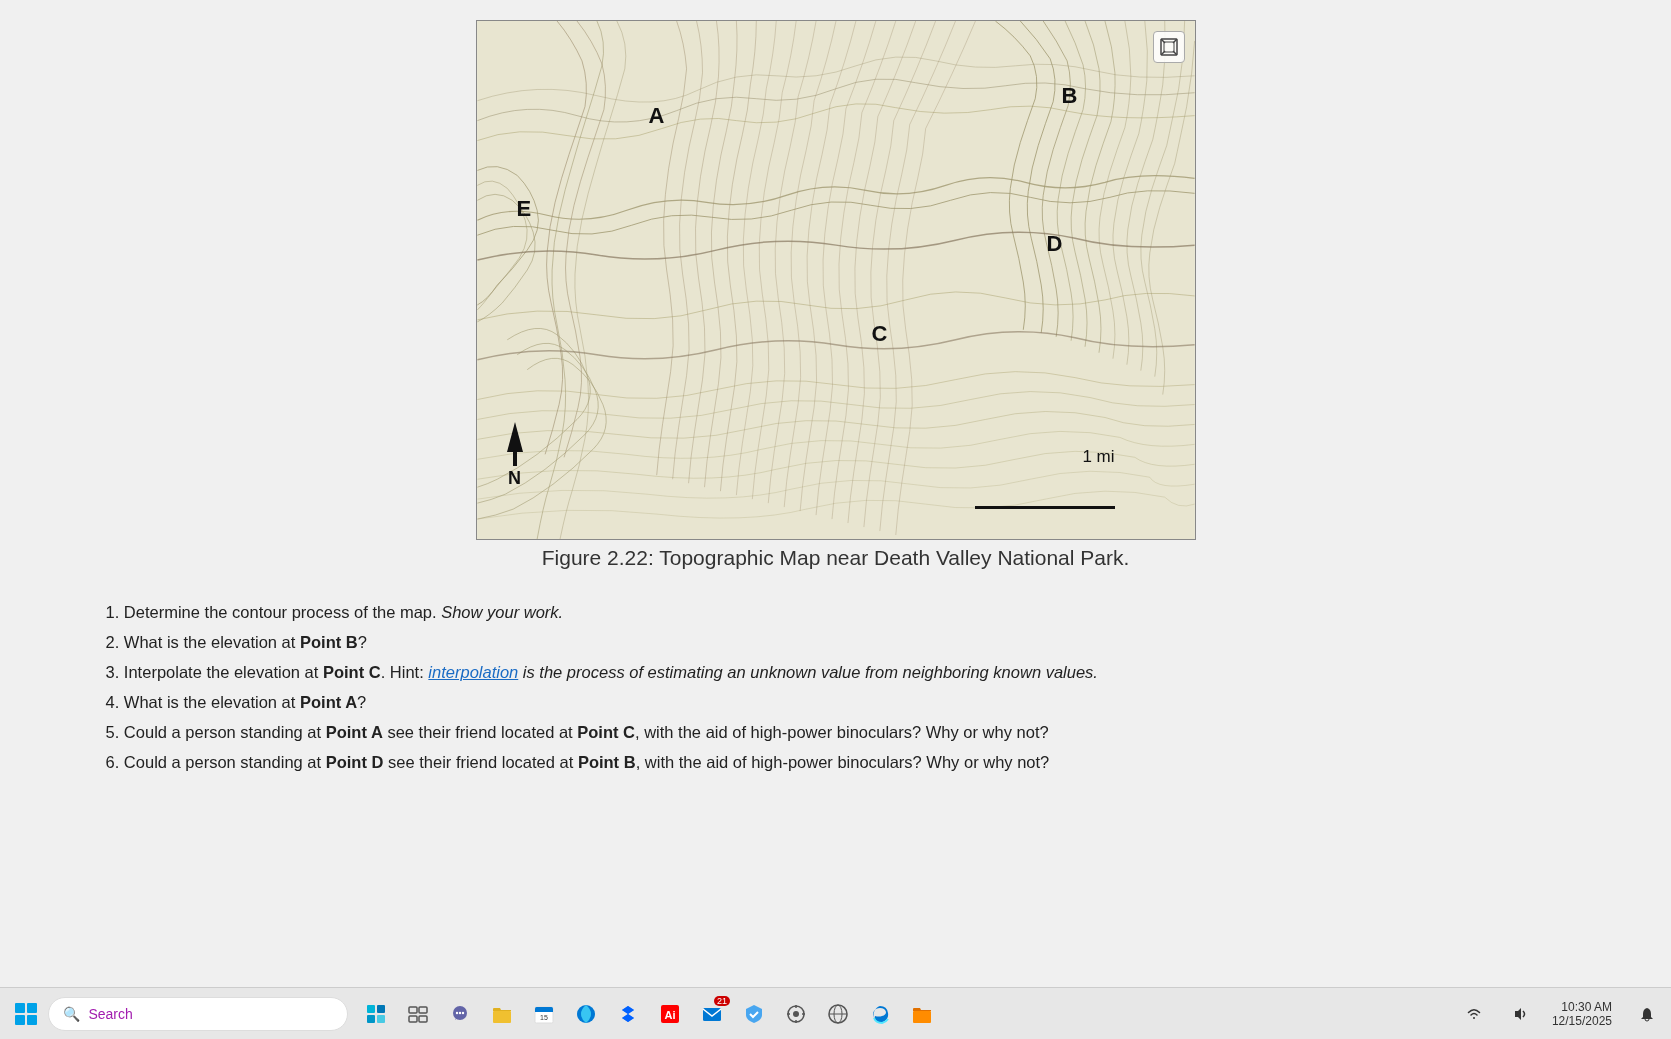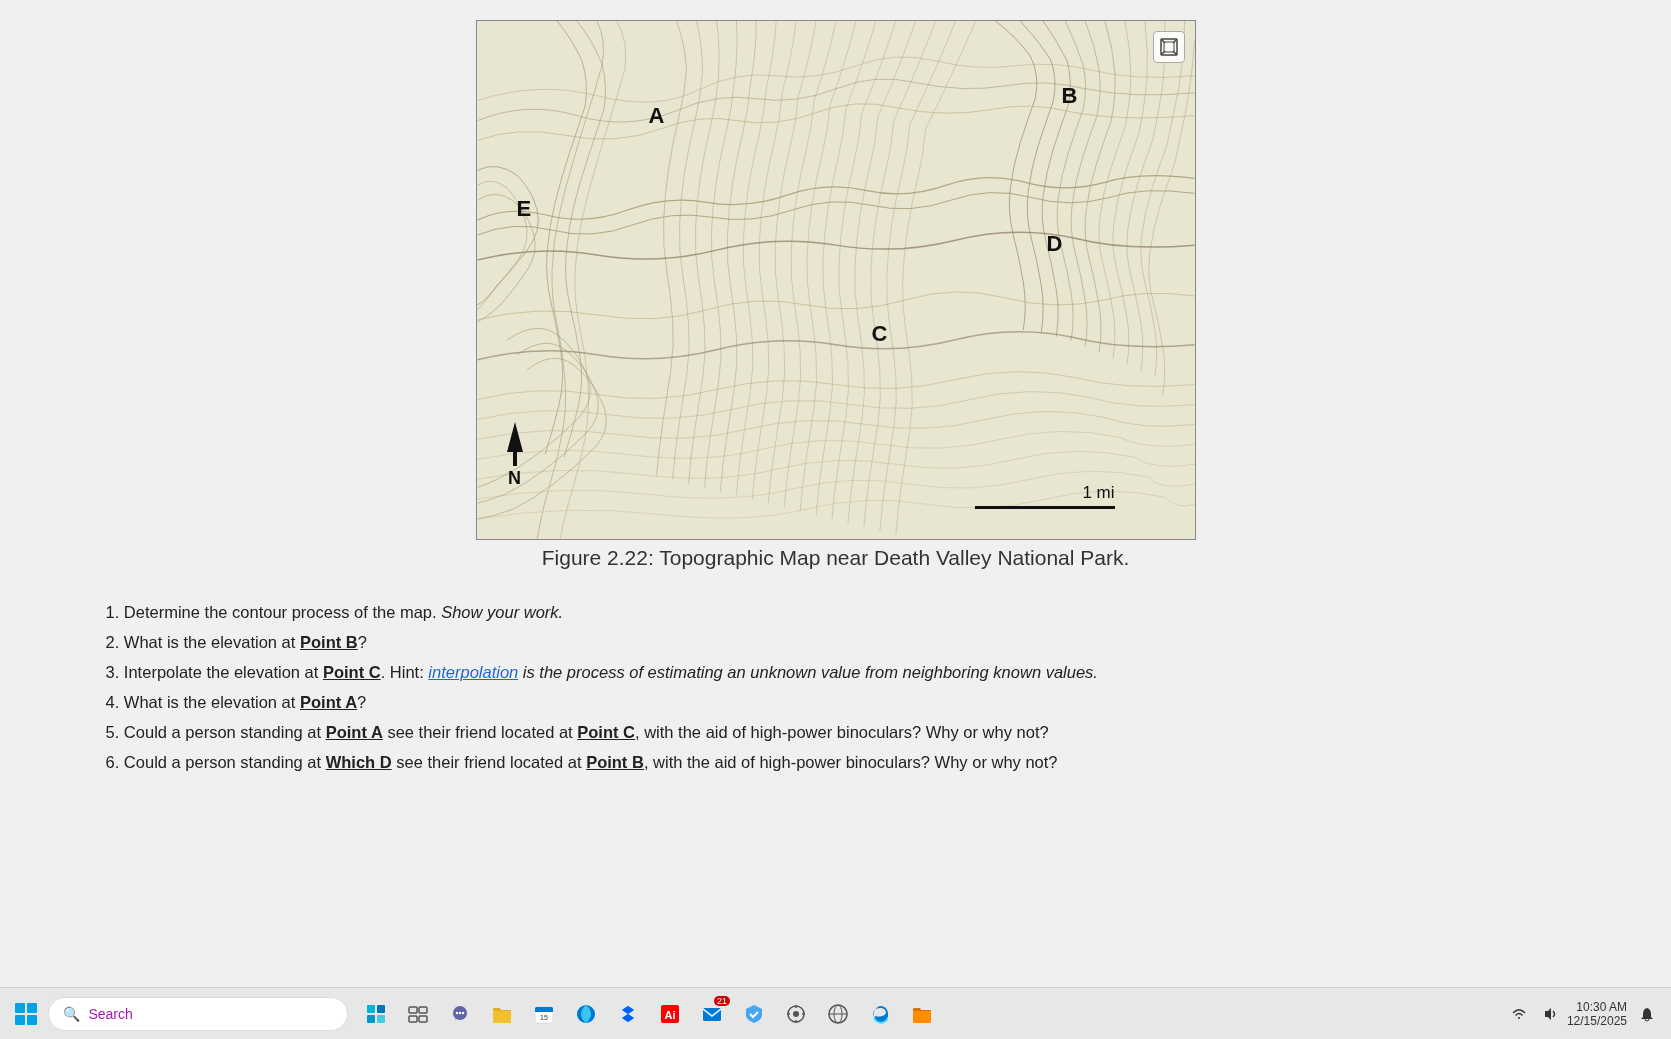--- a/index.html
+++ b/index.html
@@ -93,20 +93,21 @@
       margin-top: 2px;
     }
 
     .scale-bar {
       position: absolute;
       bottom: 30px;
       right: 80px;
       display: flex;
       flex-direction: column;
       align-items: flex-end;
+      gap: 36px;
     }
 
     .scale-line {
       width: 140px;
       height: 3px;
       background: #111;
     }
 
     .scale-label {
       font-size: 17px;
@@ -131,21 +132,20 @@
 
     .question-item {
       font-size: 16.5px;
       color: #222;
       line-height: 1.7;
       margin-bottom: 2px;
     }
 
     .question-item strong {
       font-weight: 700;
-      text-decoration: underline;
     }
 
     .question-item em {
       font-style: italic;
     }
 
     .interpolation-link {
       color: #1a6bc4;
       text-decoration: underline;
       font-style: italic;
@@ -223,21 +223,21 @@
       justify-content: center;
       cursor: pointer;
       border-radius: 4px;
       font-size: 20px;
     }
 
     .taskbar-right {
       margin-left: auto;
       display: flex;
       align-items: center;
-      gap: 0;
+      gap: 15px;
     }
 
     .sys-icon {
       width: 32px;
       height: 36px;
       display: flex;
       align-items: center;
       justify-content: center;
       cursor: pointer;
       font-size: 16px;
@@ -381,21 +381,21 @@
       <span>What is the elevation at <strong>Point A</strong>?</span>
     </div>
 
     <div class="question-item">
       <span>5. </span>
       <span>Could a person standing at <strong>Point A</strong> see their friend located at <strong>Point C</strong>, with the aid of high-power binoculars? Why or why not?</span>
     </div>
 
     <div class="question-item">
       <span>6. </span>
-      <span>Could a person standing at <strong>Which D</strong> see their friend located at <strong>Point B</strong>, with the aid of high-power binoculars? Why or why not?</span>
+      <span>Could a person standing at <strong>Point D</strong> see their friend located at <strong>Point B</strong>, with the aid of high-power binoculars? Why or why not?</span>
     </div>
 
   </div>
 </div>
 
 <div class="taskbar">
 
   <div class="taskbar-start">
     <div class="win-logo">
       <div style="background:#00a2e8;"></div>

